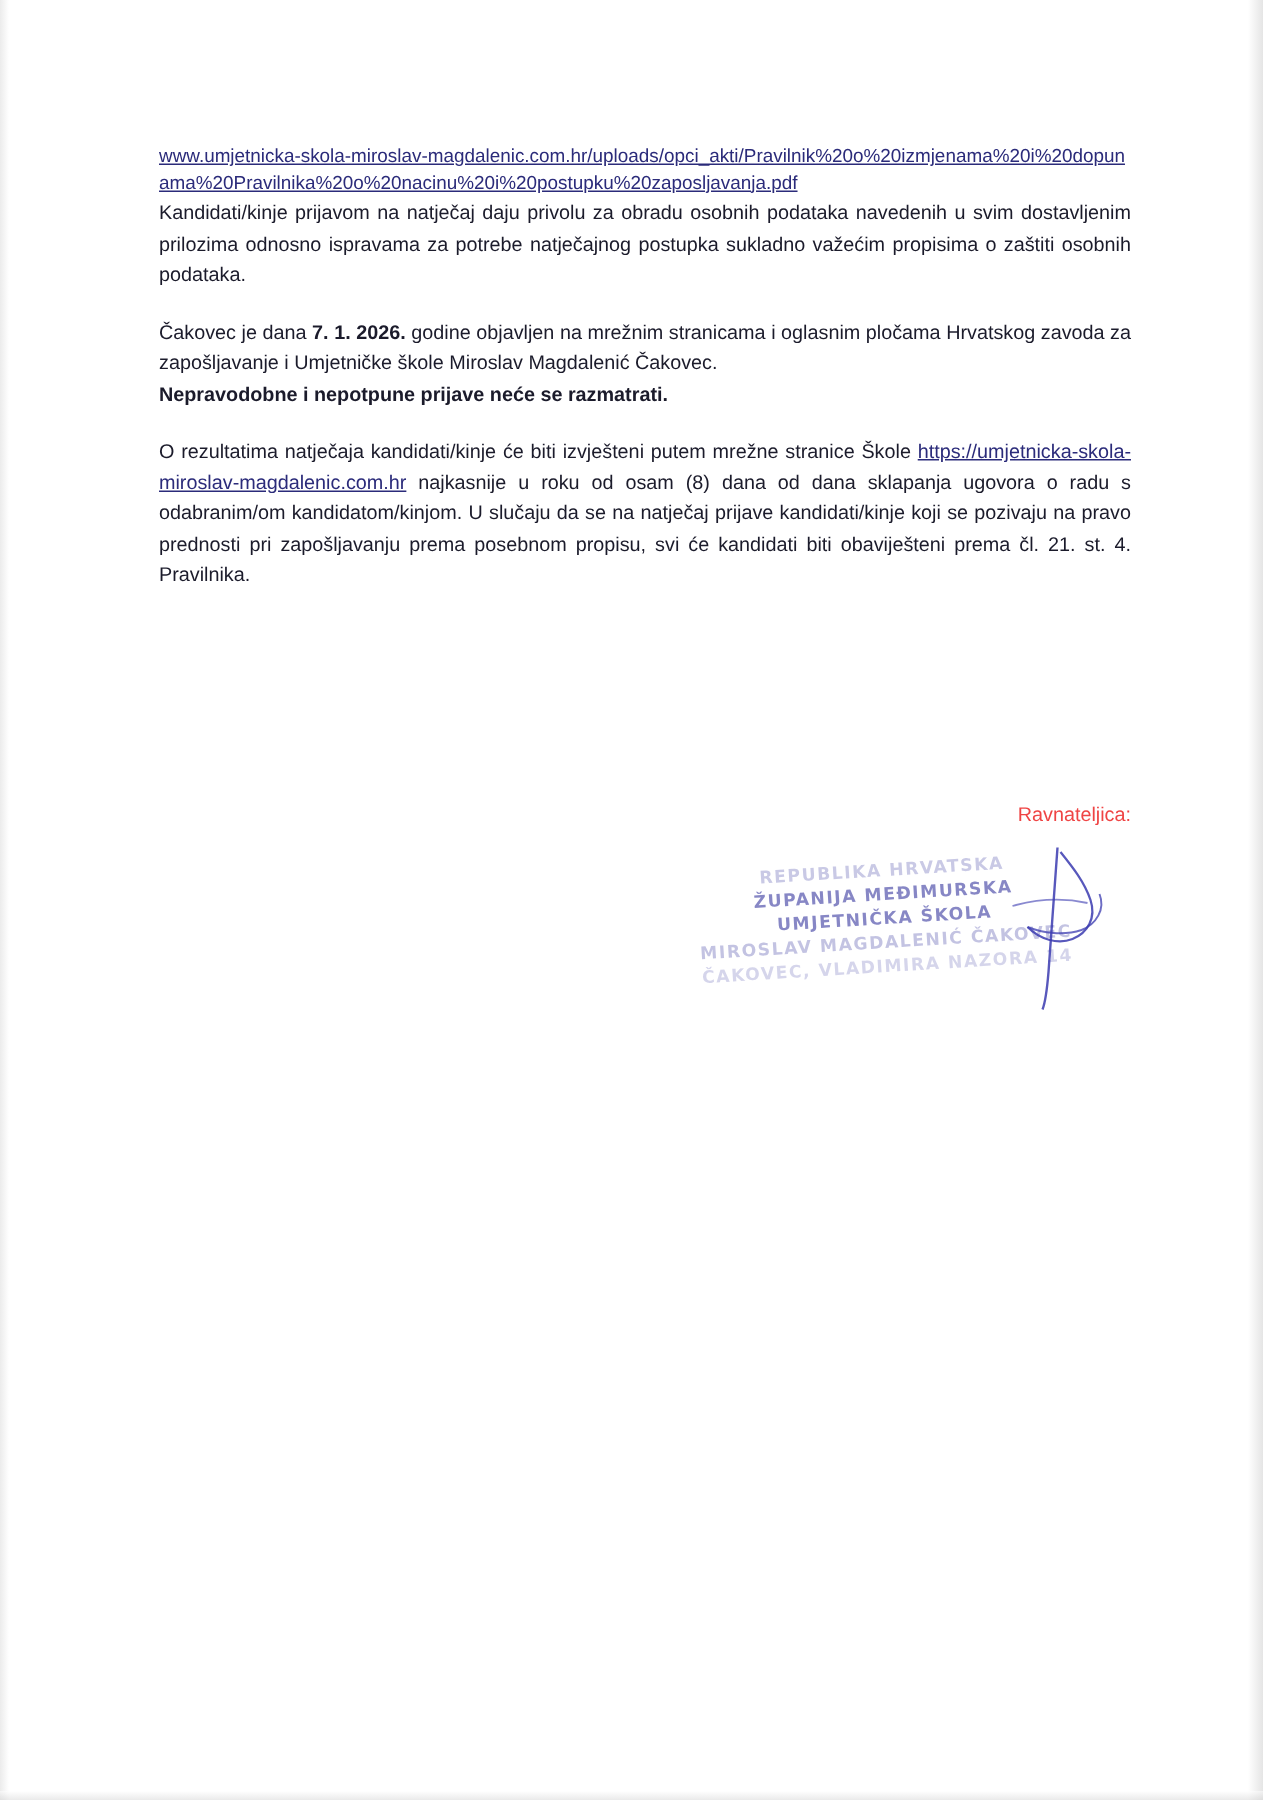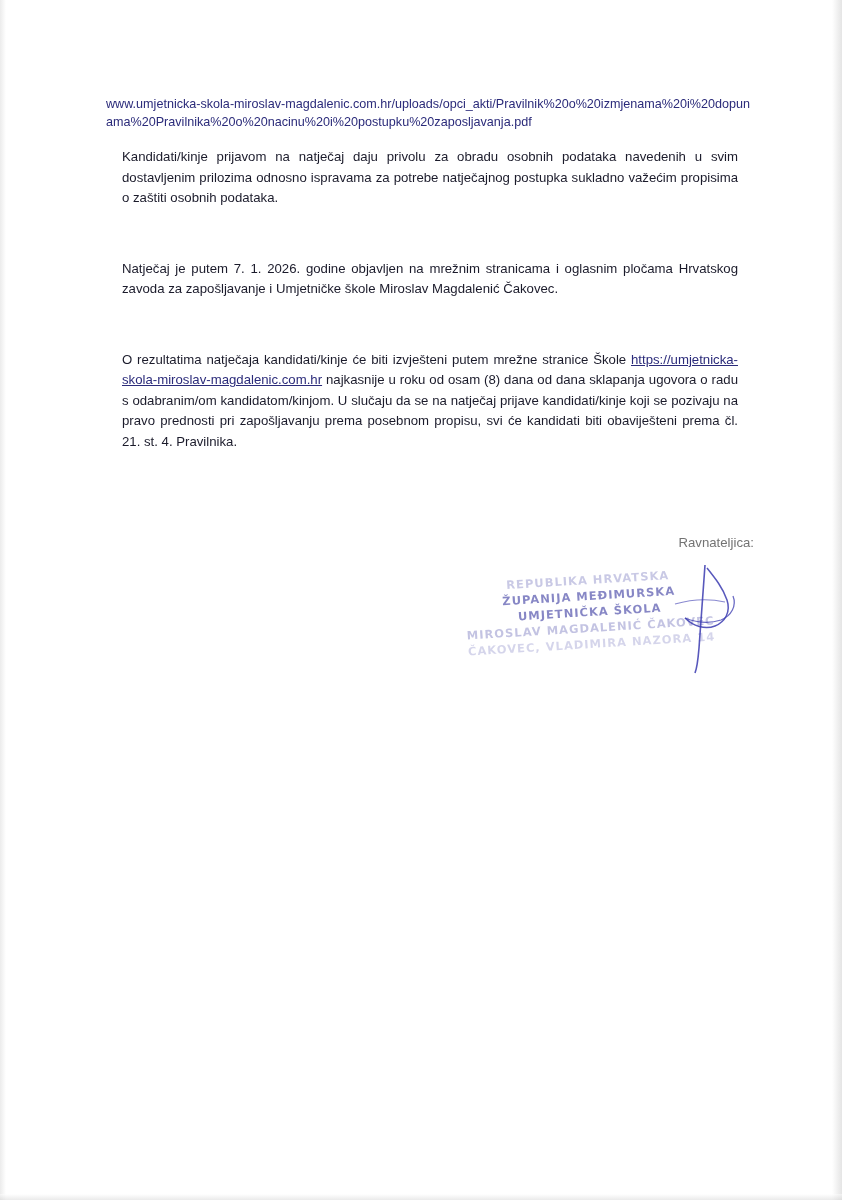--- a/index.html
+++ b/index.html
@@ -45,49 +45,50 @@
     background: linear-gradient(to top, #d5d5d5, #ffffff);
     opacity: .5;
   }
   .content {
     position: absolute;
     left: 106px;
     top: 96px;
     width: 648px;
   }
   p {
-    margin: 16px;
+    margin: 0;
     color: #1b1b2b;
     font-size: 13.2px;
     line-height: 20.5px;
     text-align: justify;
   }
   .url-block {
     font-size: 12.6px;
     line-height: 17.5px;
     color: #2b2b7a;
+    text-decoration: underline;
     word-break: break-all;
     text-align: left;
     margin-bottom: 1px;
   }
   .gap-lg { height: 18px; }
-  .bold { font-weight: normal; }
+  .bold { font-weight: bold; }
   .link-inline {
     color: #2b2b7a;
     text-decoration: underline;
   }
   .sig-block {
     position: absolute;
     left: 470px;
     top: 533px;
     width: 284px;
     text-align: right;
     font-size: 13.2px;
     line-height: 20.5px;
-    color: #737373;
+    color: #ef4444;
   }
   .stamp {
     position: absolute;
     left: 465px;
     top: 572px;
     width: 250px;
     height: 90px;
     transform: rotate(-3.5deg);
     color: #5a5ab0;
     opacity: .72;
@@ -123,24 +124,25 @@
   <div class="scan-edge-bottom"></div>
 
   <div class="content">
 
     <div class="url-block">www.umjetnicka-skola-miroslav-magdalenic.com.hr/uploads/opci_akti/Pravilnik%20o%20izmjenama%20i%20dopunama%20Pravilnika%20o%20nacinu%20i%20postupku%20zaposljavanja.pdf</div>
 
     <p>Kandidati/kinje prijavom na natječaj daju privolu za obradu osobnih podataka navedenih u svim dostavljenim prilozima odnosno ispravama za potrebe natječajnog postupka sukladno važećim propisima o zaštiti osobnih podataka.</p>
 
     <div class="gap-lg"></div>
 
-    <p><span>Natječaj je putem </span><span class="bold">7. 1. 2026.</span><span> godine objavljen na mrežnim stranicama i oglasnim pločama Hrvatskog zavoda za zapošljavanje i Umjetničke škole Miroslav Magdalenić Čakovec.</span></p>
+    <p><span>Čakovec je dana </span><span class="bold">7. 1. 2026.</span><span> godine objavljen na mrežnim stranicama i oglasnim pločama Hrvatskog zavoda za zapošljavanje i Umjetničke škole Miroslav Magdalenić Čakovec.</span></p>
 
 
 
+    <p class="bold">Nepravodobne i nepotpune prijave neće se razmatrati.</p>
 
     <div class="gap-lg"></div>
 
     <p><span>O rezultatima natječaja kandidati/kinje će biti izvješteni putem mrežne stranice Škole </span><span class="link-inline">https://umjetnicka-skola-miroslav-magdalenic.com.hr</span><span> najkasnije u roku od osam (8) dana od dana sklapanja ugovora o radu s odabranim/om kandidatom/kinjom. U slučaju da se na natječaj prijave kandidati/kinje koji se pozivaju na pravo prednosti pri zapošljavanju prema posebnom propisu, svi će kandidati biti obaviješteni prema čl. 21. st. 4. Pravilnika.</span></p>
 
   </div>
 
   <div class="sig-block">
     <div>Ravnateljica:</div>
   </div>

